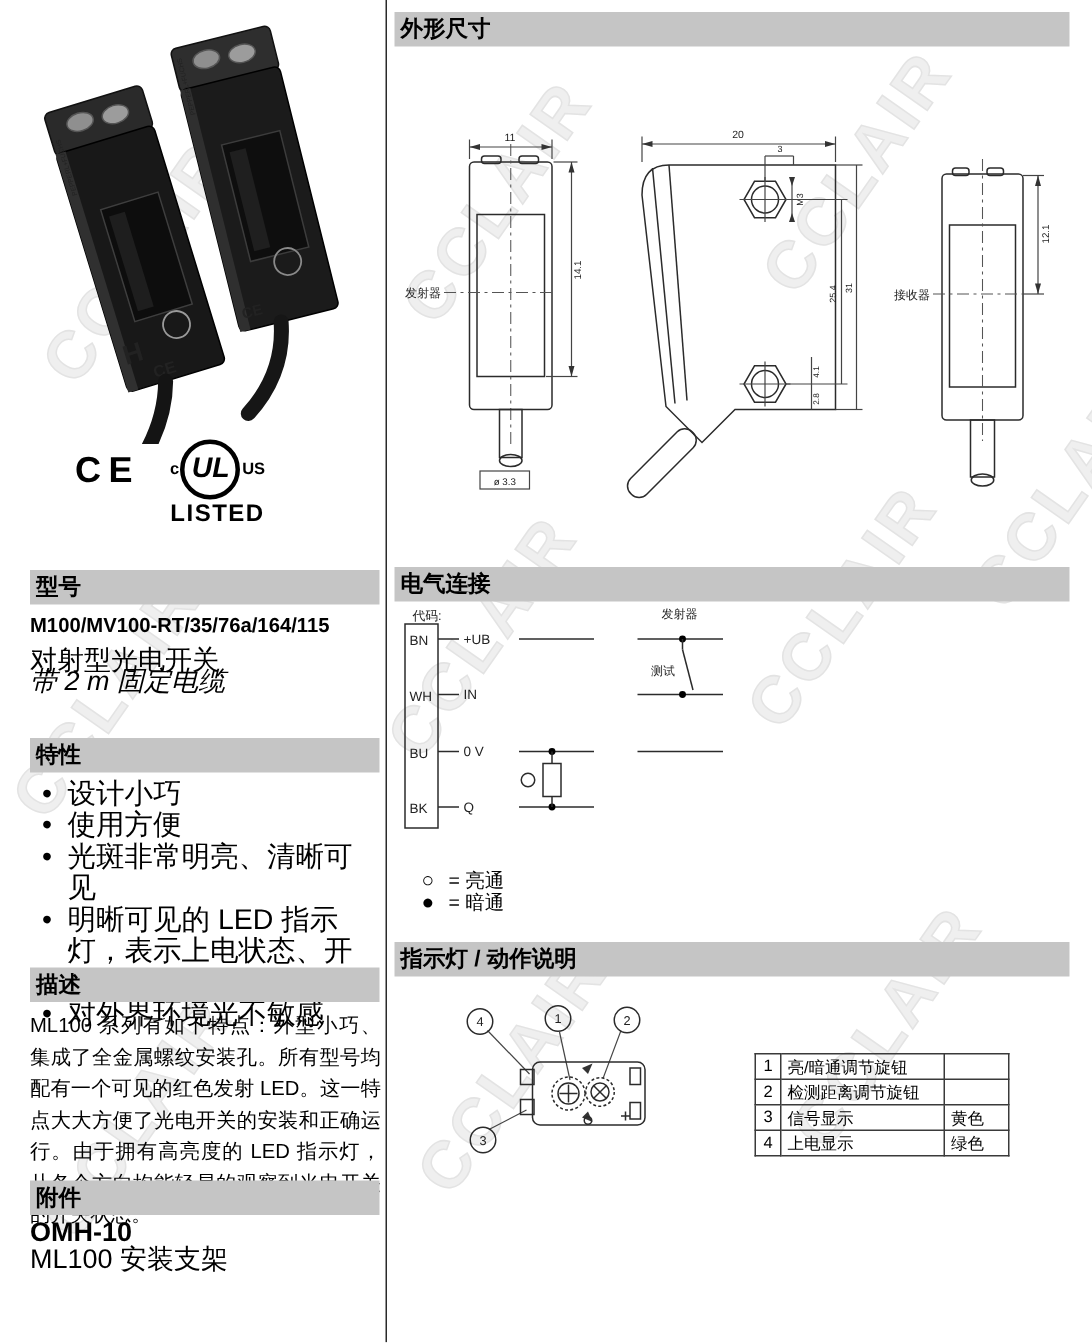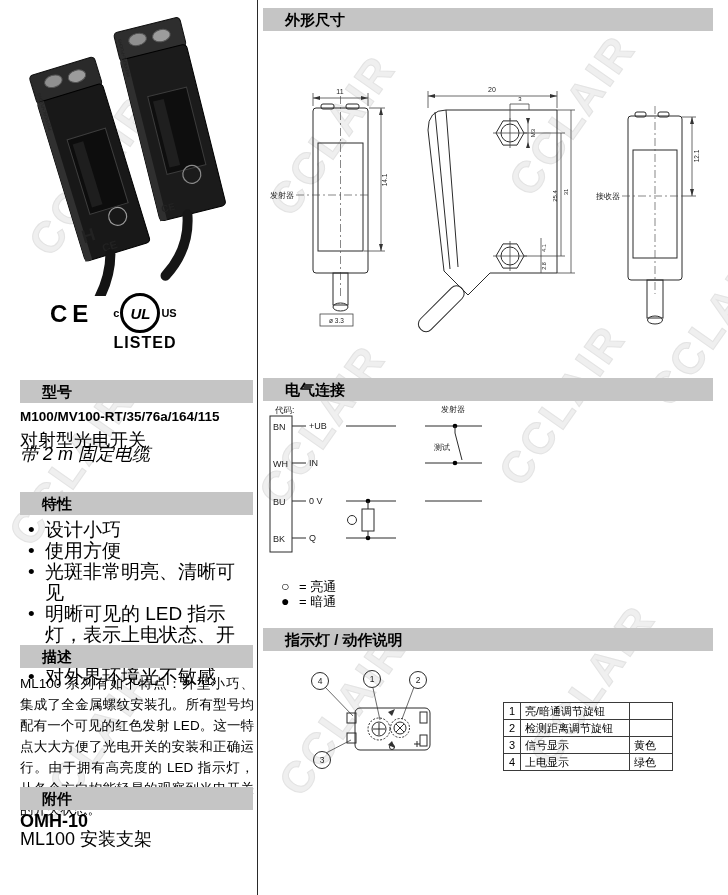--- a/index.html
+++ b/index.html
@@ -3,42 +3,42 @@
 <meta charset="utf-8">
 <style>
   html,body { margin:0; padding:0; background:#fff; }
   .page { position:relative; width:728px; height:895px; background:#ffffff;
           font-family:"Liberation Sans", sans-serif; color:#000; overflow:hidden; }
   .wm { position:absolute; font-weight:bold; font-size:44px; letter-spacing:3px;
         color:#efefef; -webkit-text-stroke:1px #e3e3e3; transform:rotate(-55deg);
         white-space:nowrap; user-select:none; }
   .divider { position:absolute; left:257px; top:0; width:1px; height:895px; background:#2a2a2a; }
   .secbar { position:absolute; height:23px; line-height:23px; background:#c5c5c5;
-            font-weight:bold; font-size:15px; padding-left:22px; box-sizing:border-box; }
+            font-weight:bold; font-size:15px; padding-left:4px; box-sizing:border-box; }
   .bar-left  { left:20px;  width:233px; }
   .bar-right { left:263px; width:450px; }
   .txt { position:absolute; font-size:18px; line-height:18px; }
   .bold { font-weight:bold; }
   .features { position:absolute; left:20px; top:519px; width:233px; margin:0; padding:0; list-style:none; }
   .features li { position:relative; padding-left:25px; font-size:19px; line-height:21px; }
   .features li::before { content:"•"; position:absolute; left:8px; }
   .desc { position:absolute; left:20px; top:673px; width:234px; font-size:13.5px;
           line-height:21px; text-align:justify; margin:0; }
   .legend { position:absolute; left:281px; top:579px; }
   .legend-row { display:flex; align-items:center; font-size:13px; line-height:15px; }
   .legend-sym { width:18px; font-size:14px; }
   
   .ce-mark { position:absolute; left:50px; top:300px; font-size:24px; font-weight:bold;
              letter-spacing:5px; }
   .ul-mark { position:absolute; left:110px; top:293px; width:70px; text-align:center; }
   .ul-row { display:flex; align-items:center; justify-content:center; }
   .ul-c, .ul-us { font-size:11px; font-weight:bold; }
   .ul-circle { width:34px; height:34px; border:3px solid #000; border-radius:50%;
                display:flex; align-items:center; justify-content:center;
-               font-weight:bold; font-style:italic; font-size:15px; margin:0 1px; }
+               font-weight:bold; font-style:italic; font-size:19px; margin:0 1px; }
   .ul-listed { font-size:16px; font-weight:bold; letter-spacing:1px; margin-top:1px; }
   
   .ind-table { position:absolute; left:503px; top:702px; border-collapse:collapse; }
   .ind-table td { border:1px solid #3a3a3a; height:16px; font-size:11px; padding:0 4px;
                   vertical-align:middle; }
   .ind-table td.num { width:12px; text-align:center; padding:0 2px; }
   .ind-table td.lbl { width:100px; }
   .ind-table td.val { width:34px; }
   svg text { font-family:"Liberation Sans", sans-serif; fill:#222; }
   .ln   { stroke:#2b2b2b; stroke-width:1; fill:none; }

